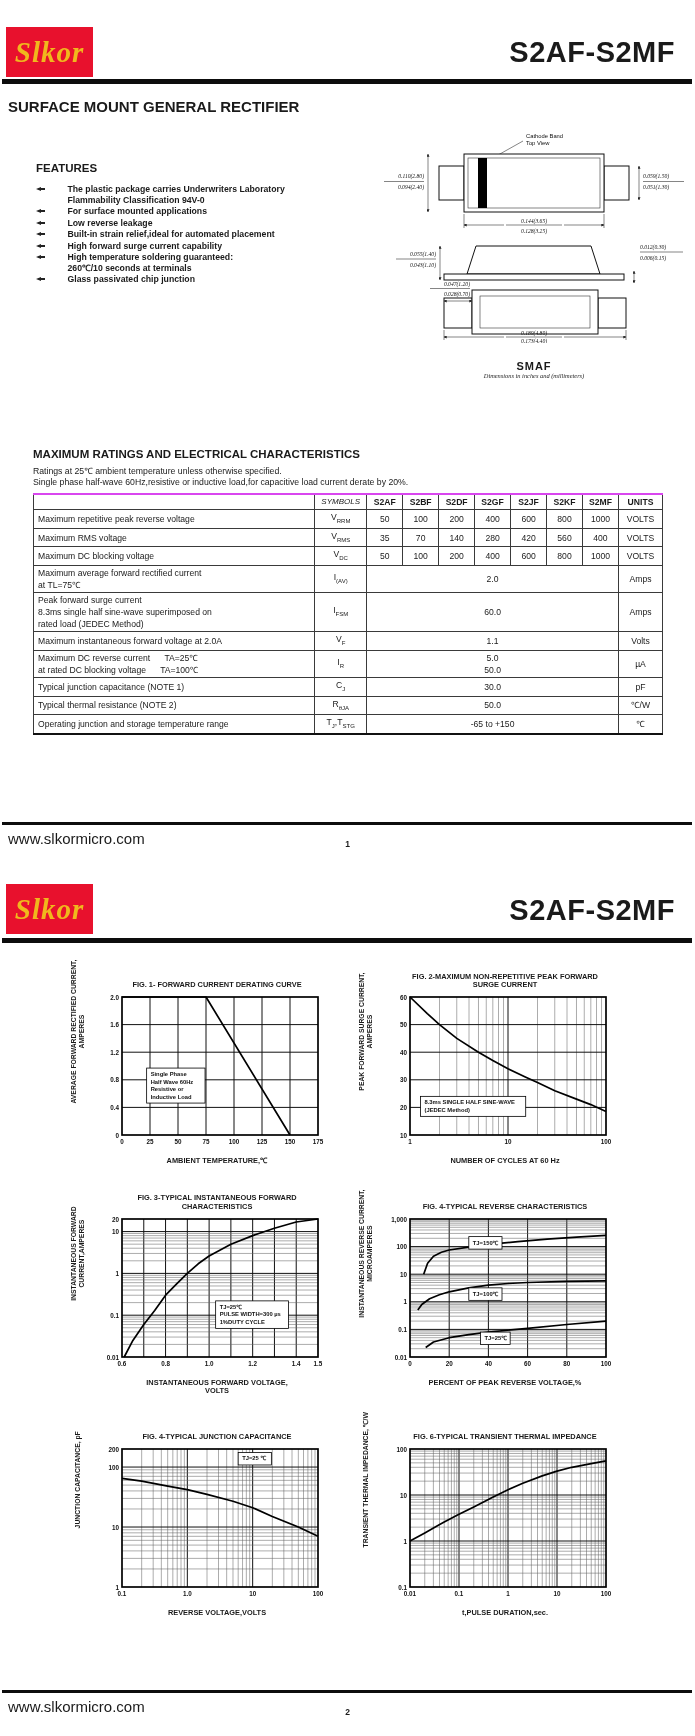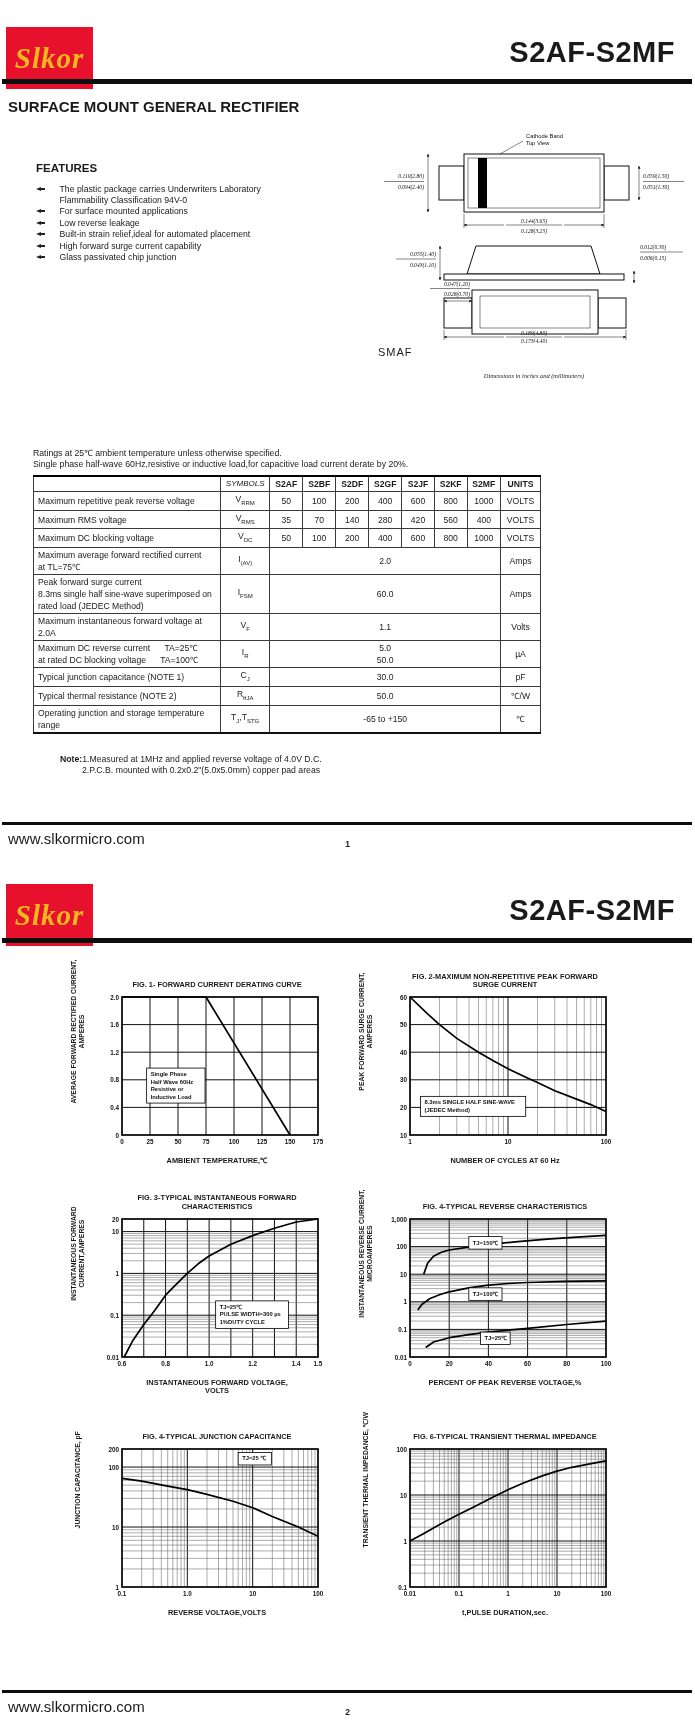--- a/index.html
+++ b/index.html
@@ -1,37 +1,37 @@
 <!DOCTYPE html>
 <html><head>
 <meta charset="utf-8">
 <style>
   html,body{margin:0;padding:0;background:#ffffff;}
   body{width:695px;font-family:"Liberation Sans",sans-serif;color:#1a1a1a;}
   .page{position:relative;width:695px;height:868px;background:#fff;overflow:hidden;}
   
-  .logo{position:absolute;left:6px;width:87px;height:62px;display:flex;align-items:center;justify-content:center;}
+  .logo{position:absolute;left:6px;width:87px;height:50px;display:flex;align-items:center;justify-content:center;}
   .logo span{font-family:"Liberation Serif",serif;font-style:italic;font-weight:bold;font-size:29px;letter-spacing:1px;}
   .part-no{position:absolute;right:20px;font-size:29px;font-weight:bold;letter-spacing:.5px;}
   .hdr-rule{position:absolute;left:2px;right:3px;height:5px;background:#0d0d0d;}
   
   .section-title{position:absolute;left:8px;top:98px;font-size:15px;font-weight:bold;}
   .features{position:absolute;left:36px;top:162px;width:336px;}
   .feat-h{font-weight:bold;font-size:11.5px;margin-bottom:10px;}
-  .feat-item{display:flex;gap:15px;font-size:8.7px;line-height:10.5px;margin-bottom:1px;}
+  .feat-item{display:flex;gap:23px;font-size:8.7px;line-height:10.5px;margin-bottom:1px;font-weight:bold;}
   .bullet{display:flex;align-items:center;height:10.5px;flex:none;}
   .tri{display:block;width:0;height:0;border-right:5px solid #222;border-top:2.8px solid transparent;border-bottom:2.8px solid transparent;}
   .tail{display:block;width:3.5px;height:1.6px;background:#222;}
   .pkg-svg{position:absolute;left:378px;top:128px;}
-  .pkg-name{position:absolute;left:378px;top:346px;width:312px;font-size:11px;font-weight:normal;letter-spacing:1px;}
+  .pkg-name{position:absolute;left:378px;top:360px;width:312px;text-align:center;font-size:11px;font-weight:bold;letter-spacing:1px;}
   .dim-note{position:absolute;left:378px;top:372px;width:312px;text-align:center;font-size:6.4px;font-style:italic;font-family:"Liberation Serif",serif;}
   .ratings{position:absolute;left:33px;top:448px;width:630px;}
   .ratings h2{margin:0 0 6px 0;font-size:11.5px;font-weight:bold;}
   .cond{font-size:8.7px;line-height:11px;}
-  table.ratings-table{border-collapse:collapse;width:508px;margin-top:5px;border-top:2px solid #000000;border-bottom:2px solid #111;}
+  table.ratings-table{border-collapse:collapse;width:630px;margin-top:5px;border-top:2px solid #d946ef;border-bottom:2px solid #111;}
   .ratings-table th,.ratings-table td{border:1px solid #3a3a3a;font-size:8.6px;padding:1px 3px;text-align:center;vertical-align:middle;line-height:12px;}
   .ratings-table thead th{font-weight:bold;}
   .ratings-table th.symh{font-style:italic;font-weight:normal;font-size:8px;}
   .ratings-table td.param{text-align:left;white-space:pre-wrap;padding-left:4px;}
   .ratings-table td.sym sub{font-size:6px;}
   .notes{position:absolute;left:60px;top:754px;font-size:8.7px;line-height:11px;}
   .notes .n2{margin-left:22px;}
   .footer-rule{position:absolute;left:2px;right:3px;top:822px;height:3px;background:#0d0d0d;}
   .site{position:absolute;left:8px;top:830px;font-size:15px;}
   .pageno{position:absolute;left:0;right:0;top:839px;text-align:center;font-size:8.5px;font-weight:bold;}
@@ -111,20 +111,30 @@
           <div>
             <div>High forward surge current capability</div>
           </div>
         </div>
         <div class="feat-item">
           <span class="bullet">
             <i class="tri"></i>
             <i class="tail"></i>
           </span>
           <div>
+            <div>High temperature soldering guaranteed:</div>
+            <div>260℃/10 seconds at terminals</div>
+          </div>
+        </div>
+        <div class="feat-item">
+          <span class="bullet">
+            <i class="tri"></i>
+            <i class="tail"></i>
+          </span>
+          <div>
             <div>Glass passivated chip junction</div>
           </div>
         </div>
       </div>
   </div>
 
   <svg class="pkg-svg" width="312" height="215" viewBox="0 0 312 215">
     <defs>
       <marker id="ah" viewBox="0 0 10 10" refX="9" refY="5" markerWidth="5" markerHeight="5" orient="auto-start-reverse">
         <path d="M0,0L10,5L0,10z" fill="#222"></path>
@@ -179,20 +189,21 @@
     <line class="thin" x1="66" y1="209" x2="126" y2="209" marker-start="url(#ah)"></line>
     <line class="thin" x1="186" y1="209" x2="248" y2="209" marker-end="url(#ah)"></line>
     <text class="dim" x="156" y="206.5" text-anchor="middle">0.189(4.80)</text>
     <line class="thin" x1="128" y1="209" x2="184" y2="209"></line>
     <text class="dim" x="156" y="214.5" text-anchor="middle">0.173(4.40)</text>
   </svg>
   <div class="pkg-name">SMAF</div>
   <div class="dim-note">Dimensions in inches and (millimeters)</div>
 
   <div class="ratings">
+    <h2>MAXIMUM RATINGS AND ELECTRICAL CHARACTERISTICS</h2>
     <div class="cond">Ratings at 25℃ ambient temperature unless otherwise specified.</div>
     <div class="cond">Single phase half-wave 60Hz,resistive or inductive load,for capacitive load current derate by 20%.</div>
     <table class="ratings-table">
       <colgroup>
         <col style="width:282px">
           <col style="width:52px">
         <col style="width:36px">
           <col style="width:36px">
           <col style="width:36px">
           <col style="width:36px">
@@ -306,24 +317,20 @@
             <td class="sym">T<sub>J</sub>,T<sub>STG</sub></td>
             <td colspan="7">
               <div>-65 to +150</div>
             </td>
             <td>℃</td>
           </tr>
         </tbody>
     </table>
   </div>
 
-  <div class="notes">
-    <div><b>Note:</b><span>1.Measured at 1MHz and applied reverse voltage of 4.0V D.C.</span></div>
-    <div class="n2">2.P.C.B. mounted with 0.2x0.2"(5.0x5.0mm) copper pad areas</div>
-  </div>
 
   <div class="footer-rule"></div>
   <div class="site">www.slkormicro.com</div>
   <div class="pageno">1</div>
 </div>
 
 <div class="page">
   <div class="logo" style="top: 16px; background: rgb(232, 17, 45);">
     <span style="color: rgb(240, 184, 29);">Slkor</span>
   </div>

